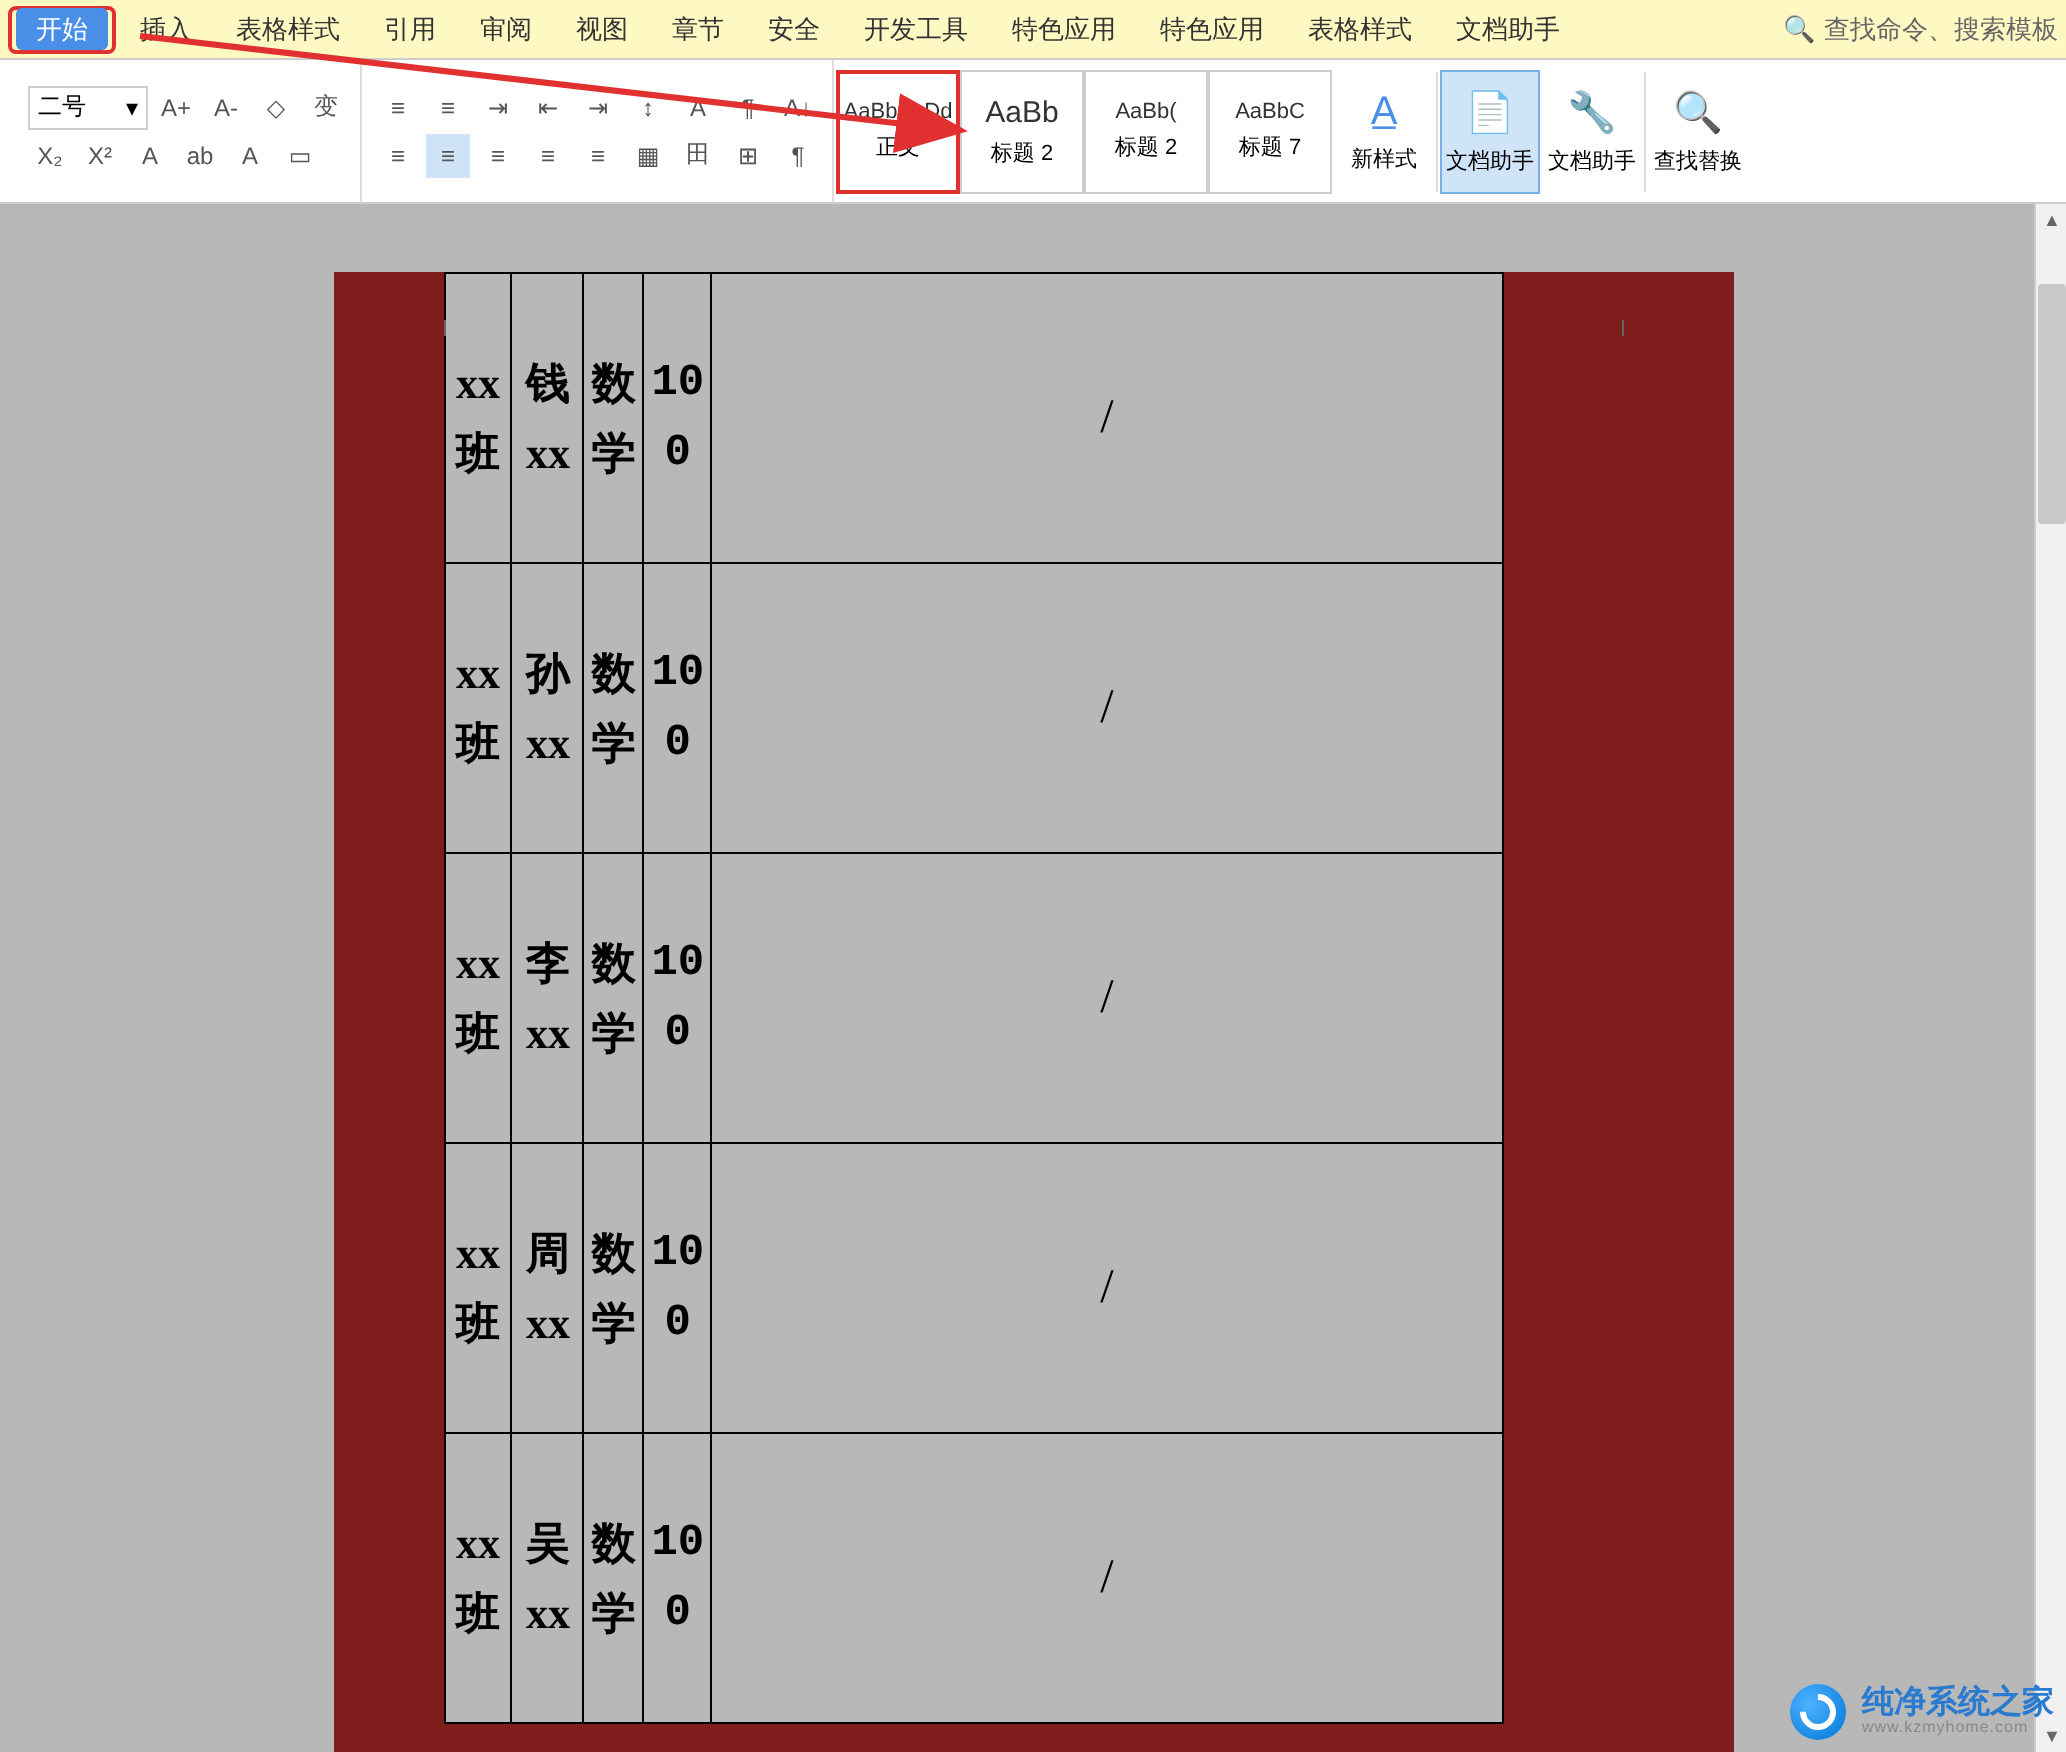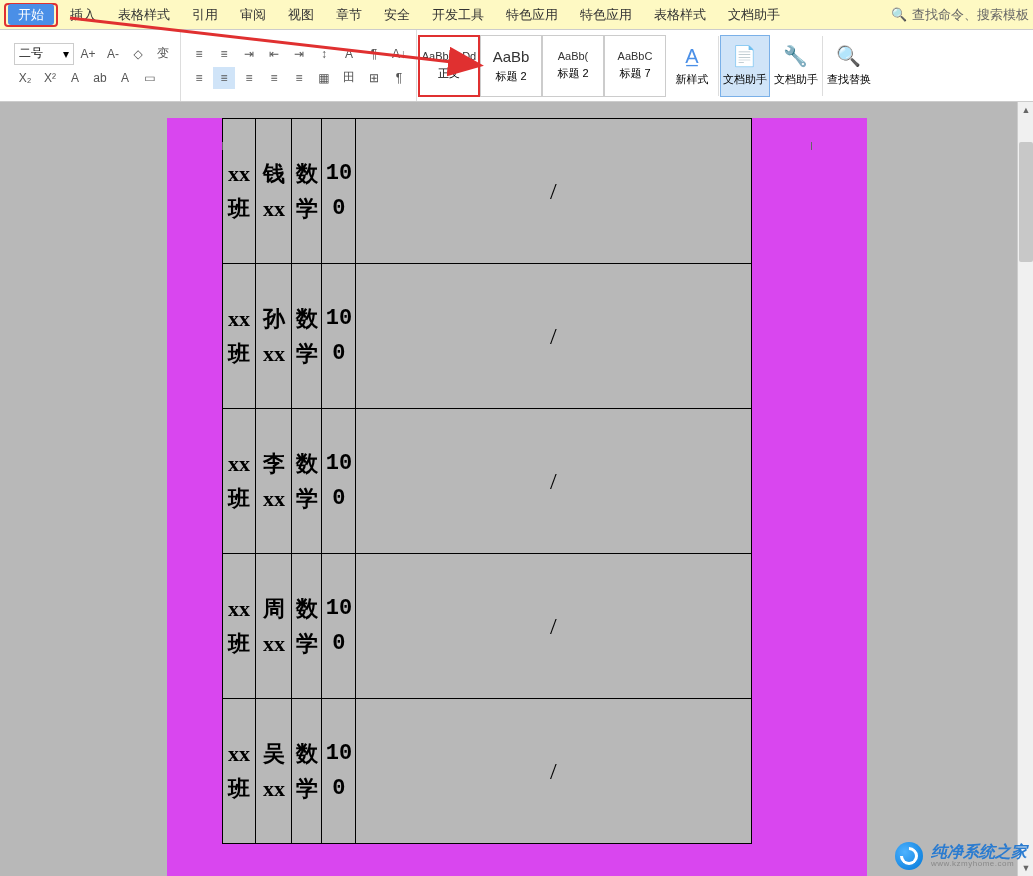--- a/index.html
+++ b/index.html
@@ -19,39 +19,39 @@
   .style-gallery { display: flex; gap: 0; justify-content: center; }
   .style-item { width: 62px; height: 62px; border: 1px solid #ccc; display: flex; flex-direction: column; align-items: center; justify-content: center; font-size: 9px; background:#fff; }
   .style-item.selected { border: 2px solid #e03030; }
   .style-preview { font-size: 11px; color:#333; }
   .style-preview.bold { font-weight: normal; font-size: 15px; }
   .style-name { font-size: 11px; margin-top: 4px; }
   .ribbon-large-btn { display: flex; flex-direction: column; align-items: center; justify-content: center; width: 50px; height: 62px; font-size: 11px; gap: 4px; }
   .ribbon-large-btn.active { background: #d0e4f8; border: 1px solid #7ab0e8; }
 
   .doc-area { position: absolute; top: 102px; left: 0; right: 0; bottom: 0; background: #b8b8b8; overflow: hidden; display: flex; justify-content: center; }
-  .page { background: #d946ef; width: 700px; margin-top: 16px; position: relative; }
+  .page { background: #7f1d1d; width: 700px; margin-top: 34px; position: relative; }
   .ruler-mark { position:absolute; width:700px; height:4px; top:24px; }
   .ruler-mark::before, .ruler-mark::after { content:""; position:absolute; width:1px; height:8px; background:#666; }
   .ruler-mark::before{ left:55px; } .ruler-mark::after{ right:55px; }
 
   table.doc-table { border-collapse: collapse; margin-left: 55px; width: 530px; }
   table.doc-table td { border: 1px solid #000; text-align: center; font-family: "SimSun", serif; font-size: 22px; font-weight: bold; padding: 0; height: 145px; background:#b8b8b8; }
   table.doc-table td.c1 { width: 34px; }
   table.doc-table td.c2 { width: 36px; }
   table.doc-table td.c3 { width: 30px; }
   table.doc-table td.c4 { width: 34px; font-family: Liberation Mono, monospace; }
   table.doc-table td.c5 { width: 396px; font-weight: normal; font-family: "SimSun"; font-size: 24px; }
   .cell-lines { display:flex; flex-direction:column; line-height:1.6; }
 
   .watermark { position: absolute; right: 6px; bottom: 6px; display: flex; align-items: center; gap: 8px; }
   .wm-logo { width: 28px; height: 28px; border-radius: 50%; background: radial-gradient(circle at 35% 35%, #4db2ff, #0076d6); display:flex; align-items:center; justify-content:center; }
   .wm-logo::after { content:""; width:12px; height:12px; border:3px solid #fff; border-radius:50%; border-left-color:transparent; transform:rotate(45deg);}
   .wm-text { display:flex; flex-direction:column; line-height:1.1; }
-  .wm-big { font-size:16px; font-weight:bold; color:#2a7bd0; font-style:italic; }
+  .wm-big { font-size:16px; font-weight:bold; color:#2a7bd0; }
   .wm-small { font-size:8px; color:#888; letter-spacing:0.5px; }
 
   .arrow-svg { position:absolute; top:0; left:0; pointer-events:none; z-index:100; }
   .scrollbar { position:absolute; right:0; top:102px; bottom:0; width:16px; background:#f0f0f0; border-left:1px solid #ccc; }
   .scroll-thumb { position:absolute; width:14px; left:1px; top:40px; height:120px; background:#c8c8c8; border-radius:2px; }
   .scroll-arrow { position:absolute; width:16px; height:16px; display:flex; align-items:center; justify-content:center; font-size:9px; color:#666; }
   .scroll-arrow.up{ top:0; } .scroll-arrow.down{ bottom:0; }
 </style>
 </head>
 <body>

